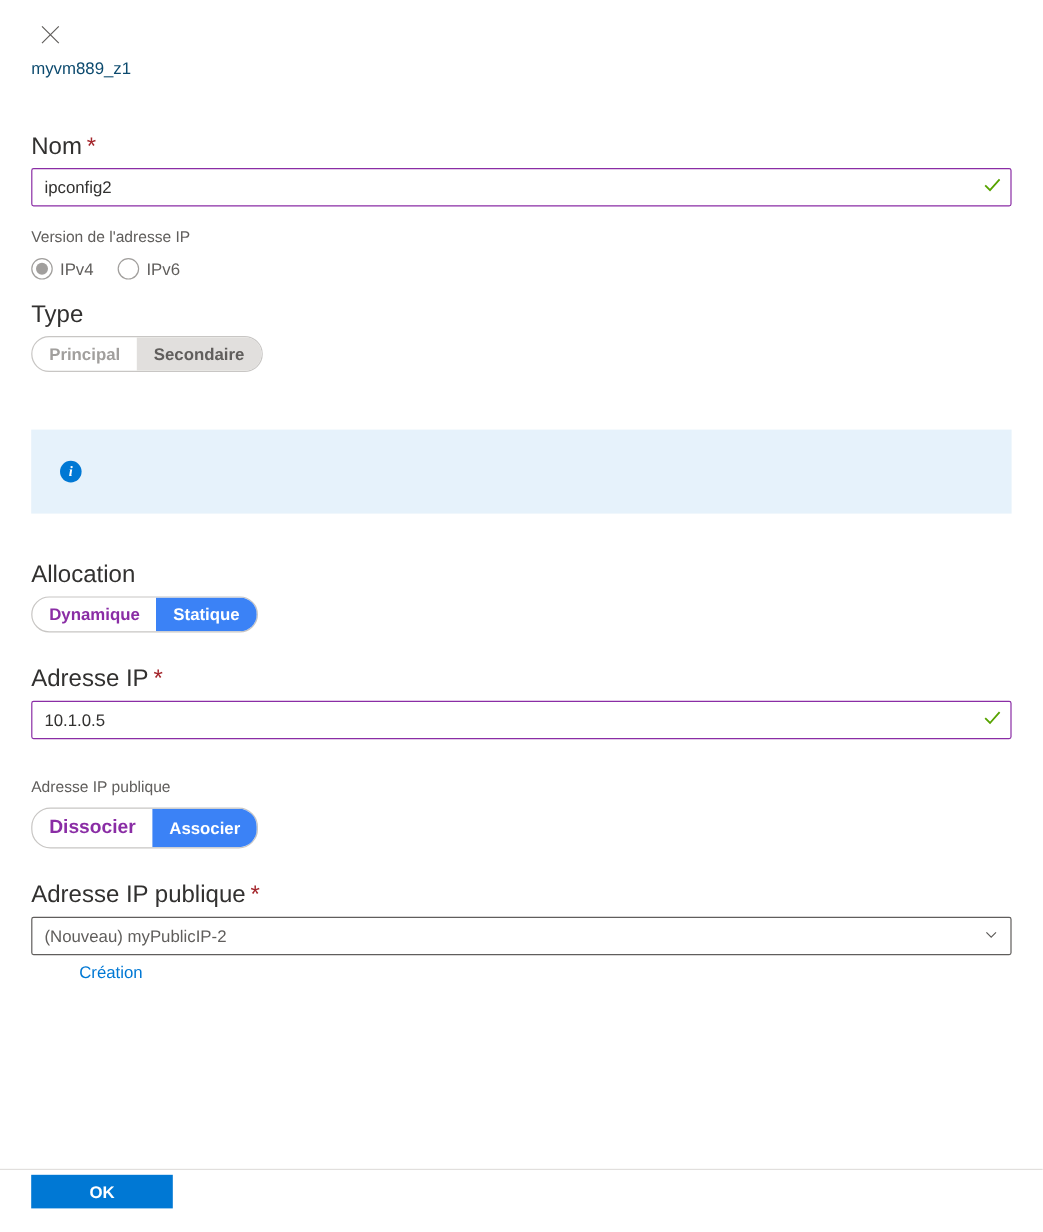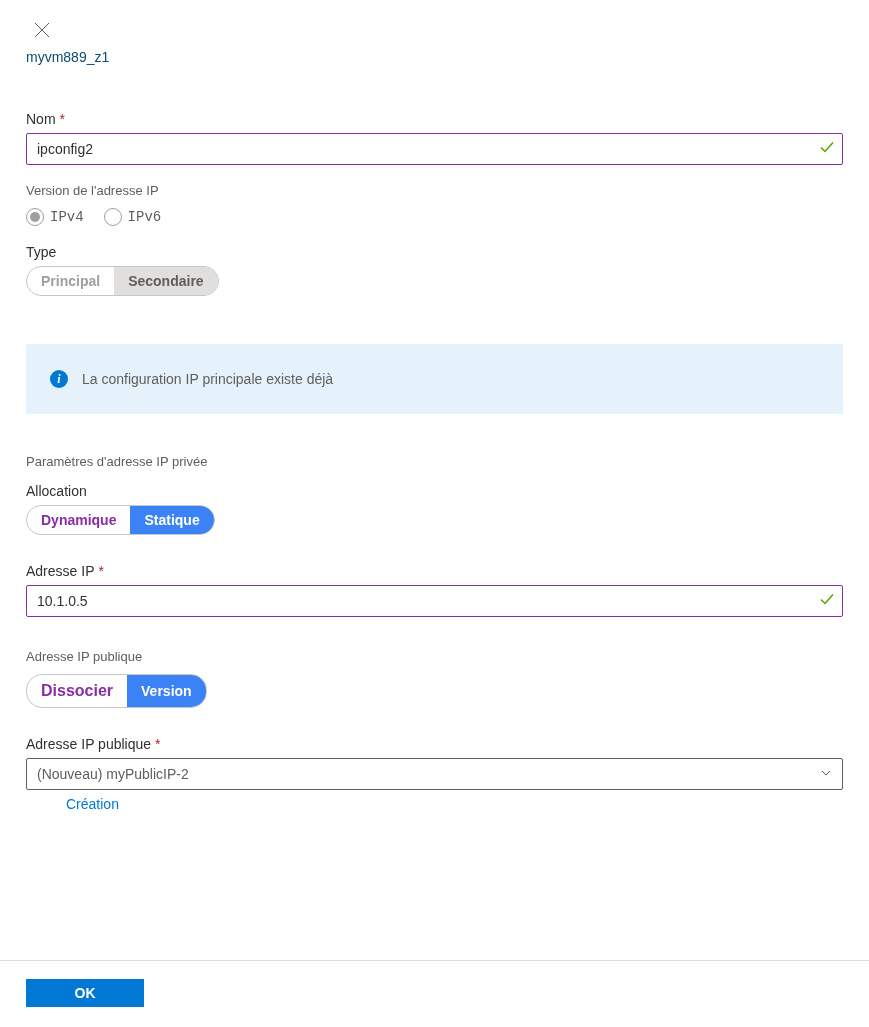--- a/index.html
+++ b/index.html
@@ -31,21 +31,21 @@
   }
   .subtitle {
     font-size: 14px;
     color: #0c4a6e;
     margin: 2px 0 0 26px;
   }
   .content {
     padding: 46px 26px 0 26px;
   }
   .label {
-    font-size: 14px;
+    font-size: 20px;
     color: #323130;
     margin-bottom: 6px;
   }
   .label-muted {
     font-size: 13px;
     color: #605e5c;
     margin-bottom: 10px;
   }
   .required {
     color: #a4262c;
@@ -75,21 +75,20 @@
     display: flex;
     gap: 20px;
     margin-bottom: 18px;
   }
   .radio {
     display: flex;
     align-items: center;
     gap: 6px;
     color: #605e5c;
     cursor: pointer;
-    font-family: Liberation Mono, monospace;
   }
   .radio-circle {
     width: 18px;
     height: 18px;
     border: 1px solid #a19f9d;
     border-radius: 50%;
     display: flex;
     align-items: center;
     justify-content: center;
   }
@@ -170,21 +169,21 @@
     margin-top: 6px;
     display: inline-block;
     margin-left: 40px;
   }
   .footer {
     position: absolute;
     bottom: 20px;
     left: 0;
     right: 0;
     border-top: 1px solid #e1dfdd;
-    padding: 18px 26px 0 26px;
+    padding: 4px 26px 0 26px;
   }
   .ok-btn {
     background: #0078d4;
     color: #fff;
     border: none;
     padding: 6px 0;
     width: 118px;
     font-size: 14px;
     font-weight: 600;
     cursor: pointer;
@@ -232,24 +231,22 @@
   </div>
 
   <div class="label">Type</div>
   <div class="pill-group">
     <div class="pill disabled-text">Principal</div>
     <div class="pill disabled-sel">Secondaire</div>
   </div>
 
   <div class="info-box">
     <div class="info-icon">i</div>
-    <div class="info-text">La configuration IP principale existe déjà</div>
-  </div>
-
-  <div class="label-muted section-gap">Paramètres d'adresse IP privée</div>
+  </div>
+
 
   <div class="label">Allocation</div>
   <div class="pill-group">
     <div class="pill purple-outline">Dynamique</div>
     <div class="pill purple-fill">Statique</div>
   </div>
 
   <div style="height:10px"></div>
   <div class="label">
     <span>Adresse IP</span><span class="required">*</span>
@@ -260,21 +257,21 @@
       <svg width="16" height="16" viewBox="0 0 16 16">
           <path d="M2 8 L6 12 L14 3" stroke="#57a300" stroke-width="1.5" fill="none"></path>
         </svg>
     </span>
   </div>
 
   <div style="height:14px"></div>
   <div class="label-muted">Adresse IP publique</div>
   <div class="pill-group" style="height:34px">
     <div class="pill purple-outline" style="font-size:16px">Dissocier</div>
-    <div class="pill purple-fill">Version</div>
+    <div class="pill purple-fill">Associer</div>
   </div>
 
   <div style="height:10px"></div>
   <div class="label">
     <span>Adresse IP publique</span><span class="required">*</span>
   </div>
   <div class="dropdown">
     <span>(Nouveau) myPublicIP-2</span>
     <span class="chevron">
       <svg width="12" height="12" viewBox="0 0 12 12">

